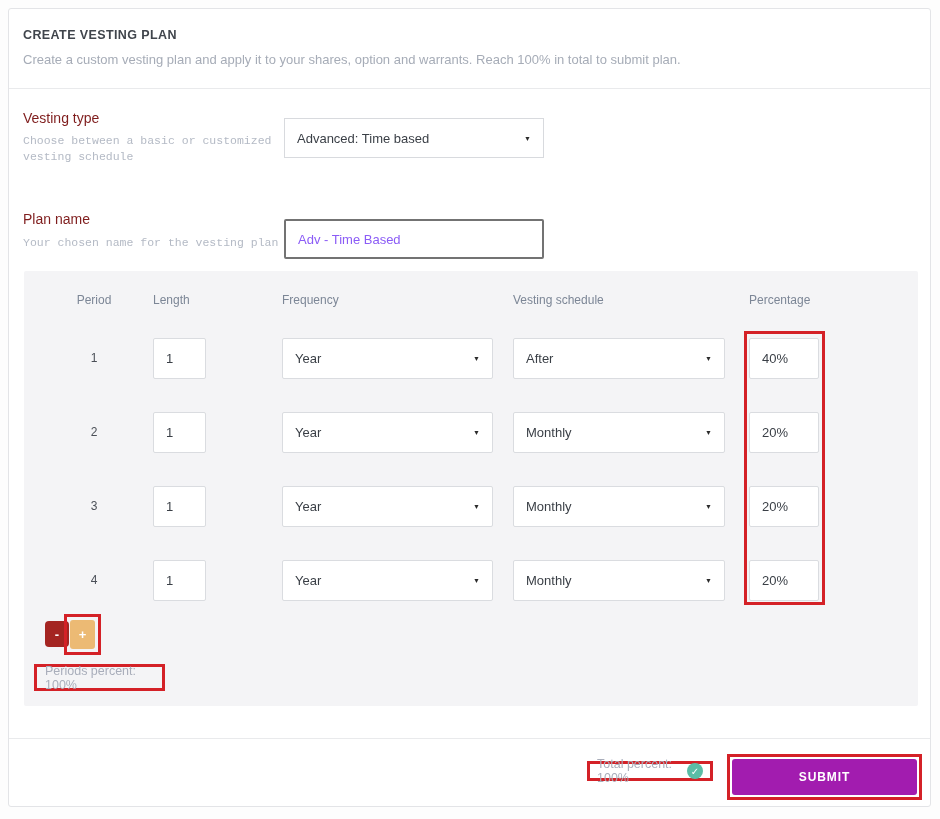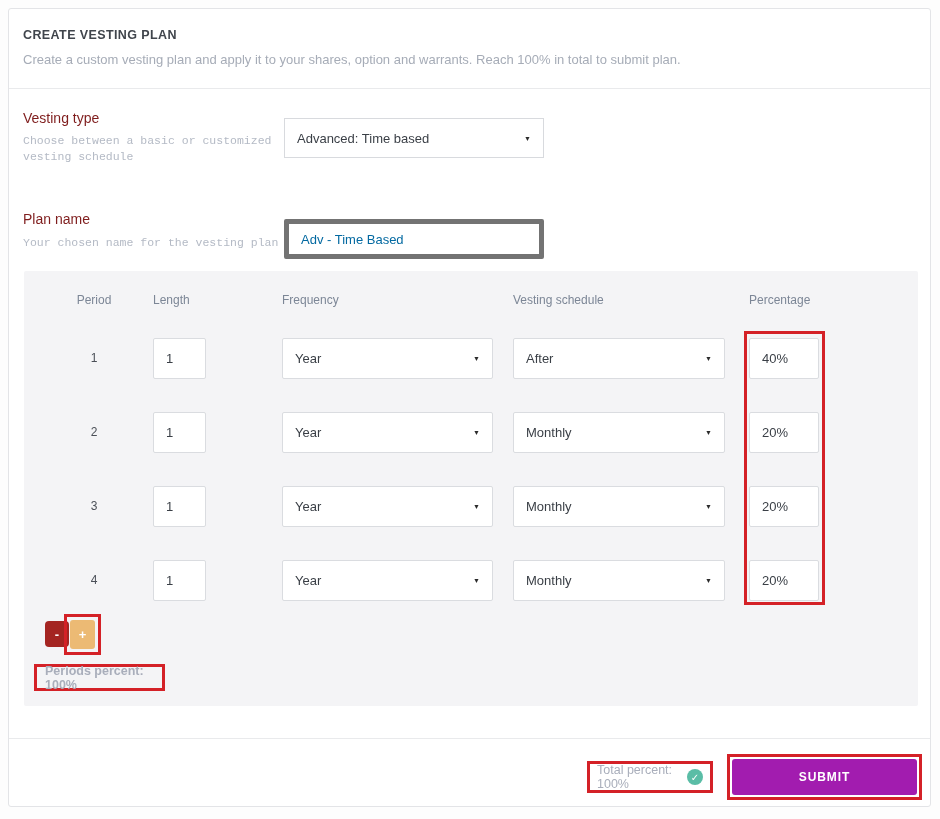--- a/index.html
+++ b/index.html
@@ -22,22 +22,22 @@
   .lbl-vesting { top:101px; } .desc-vesting { top:124px; }
   .lbl-plan { top:202px; } .desc-plan { top:226px; }
 
   .select-box { position:absolute; left:275px; width:260px; height:40px;
     background:#fff; border:1px solid #d8dade; border-radius:0; display:flex;
     align-items:center; justify-content:space-between; padding:0 12px;
     font-size:13px; color:#3a3f46; cursor:pointer; }
   .sel-vesting { top:109px; }
   .caret { font-size:7px; color:#2b2b2b; }
   .text-input { position:absolute; left:275px; width:260px; height:40px;
-    background:#fff; border:5px solid #737373; border-radius:2px; padding:0 12px;
-    font-size:13px; color:#0369a1; font-family:"Liberation Sans", sans-serif; }
+    background:#fff; border:2px solid #737373; border-radius:2px; padding:0 12px;
+    font-size:13px; color:#8b5cf6; font-family:"Liberation Sans", sans-serif; }
   .inp-plan { top:210px; }
 
   
   .panel { position:absolute; left:15px; top:262px; width:894px; height:435px;
     background:#f4f4f6; border-radius:2px; }
   .th { position:absolute; top:22px; font-size:12px; color:#7c8696; }
   .th-period { left:47px; width:46px; text-align:center; }
   .th-length { left:129px; }
   .th-frequency { left:258px; }
   .th-vesting { left:489px; }
@@ -67,26 +67,26 @@
     background:#a42522; border:none; border-radius:4px; color:#fff; font-size:13px;
     font-weight:bold; cursor:pointer; line-height:1; }
   .plus-wrap { position:absolute; left:40px; top:343px; width:37px; height:41px;
     padding:3px; }
   .plus-btn { width:100%; height:100%; background:#ecba74; border:none;
     border-radius:3px; color:#fff; font-size:13px; font-weight:bold; cursor:pointer;
     line-height:1; }
 
   .periods-box { position:absolute; left:10px; top:393px; width:131px; height:27px;
     display:flex; align-items:center; padding-left:8px; font-size:12.5px;
-    color:#a9aebb; background:#f4f4f6;font-weight:bold; }
+    color:#a9aebb; background:#f4f4f6; }
 
   
   .divider-bottom { position:absolute; left:0; top:729px; width:100%;
     border-top:1px solid #e9eaec; }
-  .total-box { position:absolute; left:578px; top:752px; width:126px; height:32px;
+  .total-box { position:absolute; left:578px; top:752px; width:126px; height:20px;
     display:flex; align-items:center; gap:6px; padding:0 7px; font-size:12.5px;
     color:#a9aebb; }
   .check-icon { display:inline-flex; width:16px; height:16px; border-radius:50%;
     background:#5abda6; color:#fff; font-size:10px; align-items:center;
     justify-content:center; flex:0 0 auto; }
   .submit-wrap { position:absolute; left:718px; top:745px; width:195px; height:46px;
     padding:2px; }
   .submit-btn { width:100%; height:100%; background:#a21caf; border:none;
     border-radius:3px; color:#fff; font-size:12px; font-weight:bold;
     letter-spacing:.9px; cursor:pointer; font-family:"Liberation Sans", sans-serif; }

